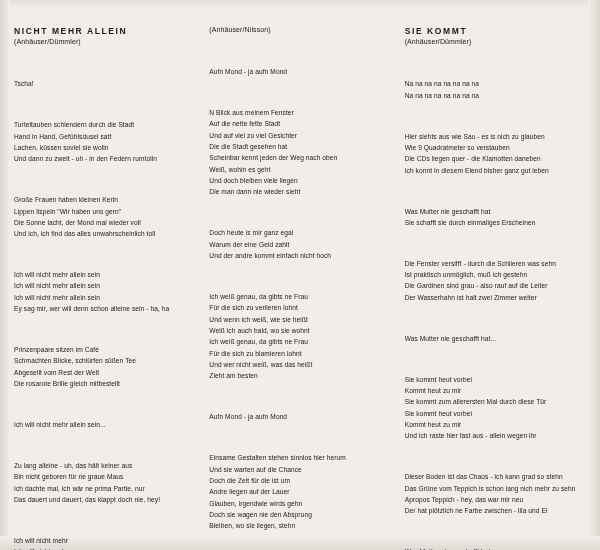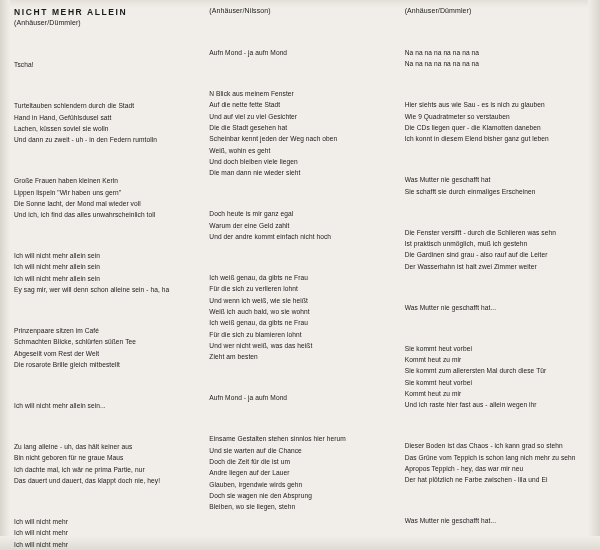--- a/index.html
+++ b/index.html
@@ -13,21 +13,21 @@
     font-family: "Liberation Sans", sans-serif;
     color: #1a1a1a;
     overflow: hidden;
   }
   .sheet {
     position: relative;
     width: 600px;
     height: 550px;
     background: #f1eee9;
     box-sizing: border-box;
-    padding: 7px 14px 10px 14px;
+    padding: 26px 14px 10px 14px;
   }
   
   .edge-left {
     position: absolute;
     left: 0; top: 0; bottom: 0;
     width: 10px;
     background: linear-gradient(to right, #d8d4cd, #f1eee9);
     pointer-events: none;
   }
   .edge-right {
@@ -167,20 +167,21 @@
 Bleiben, wo sie liegen, stehn</p>
         
         
         
         
         
       </div>
     </div>
 
     <div class="column">
+      <h2 class="song-title">SIE KOMMT</h2>
       <p class="song-credit">(Anhäuser/Dümmler)</p>
       <div class="lyrics">
         <p class="stanza">Na na na na na na na na
 Na na na na na na na na</p>
         <p class="stanza">Hier siehts aus wie Sau - es is nich zu glauben
 Wie 9 Quadratmeter so verstauben
 Die CDs liegen quer - die Klamotten daneben
 Ich konnt in diesem Elend bisher ganz gut leben</p>
         <p class="stanza">Was Mutter nie geschafft hat
 Sie schafft sie durch einmaliges Erscheinen</p>

